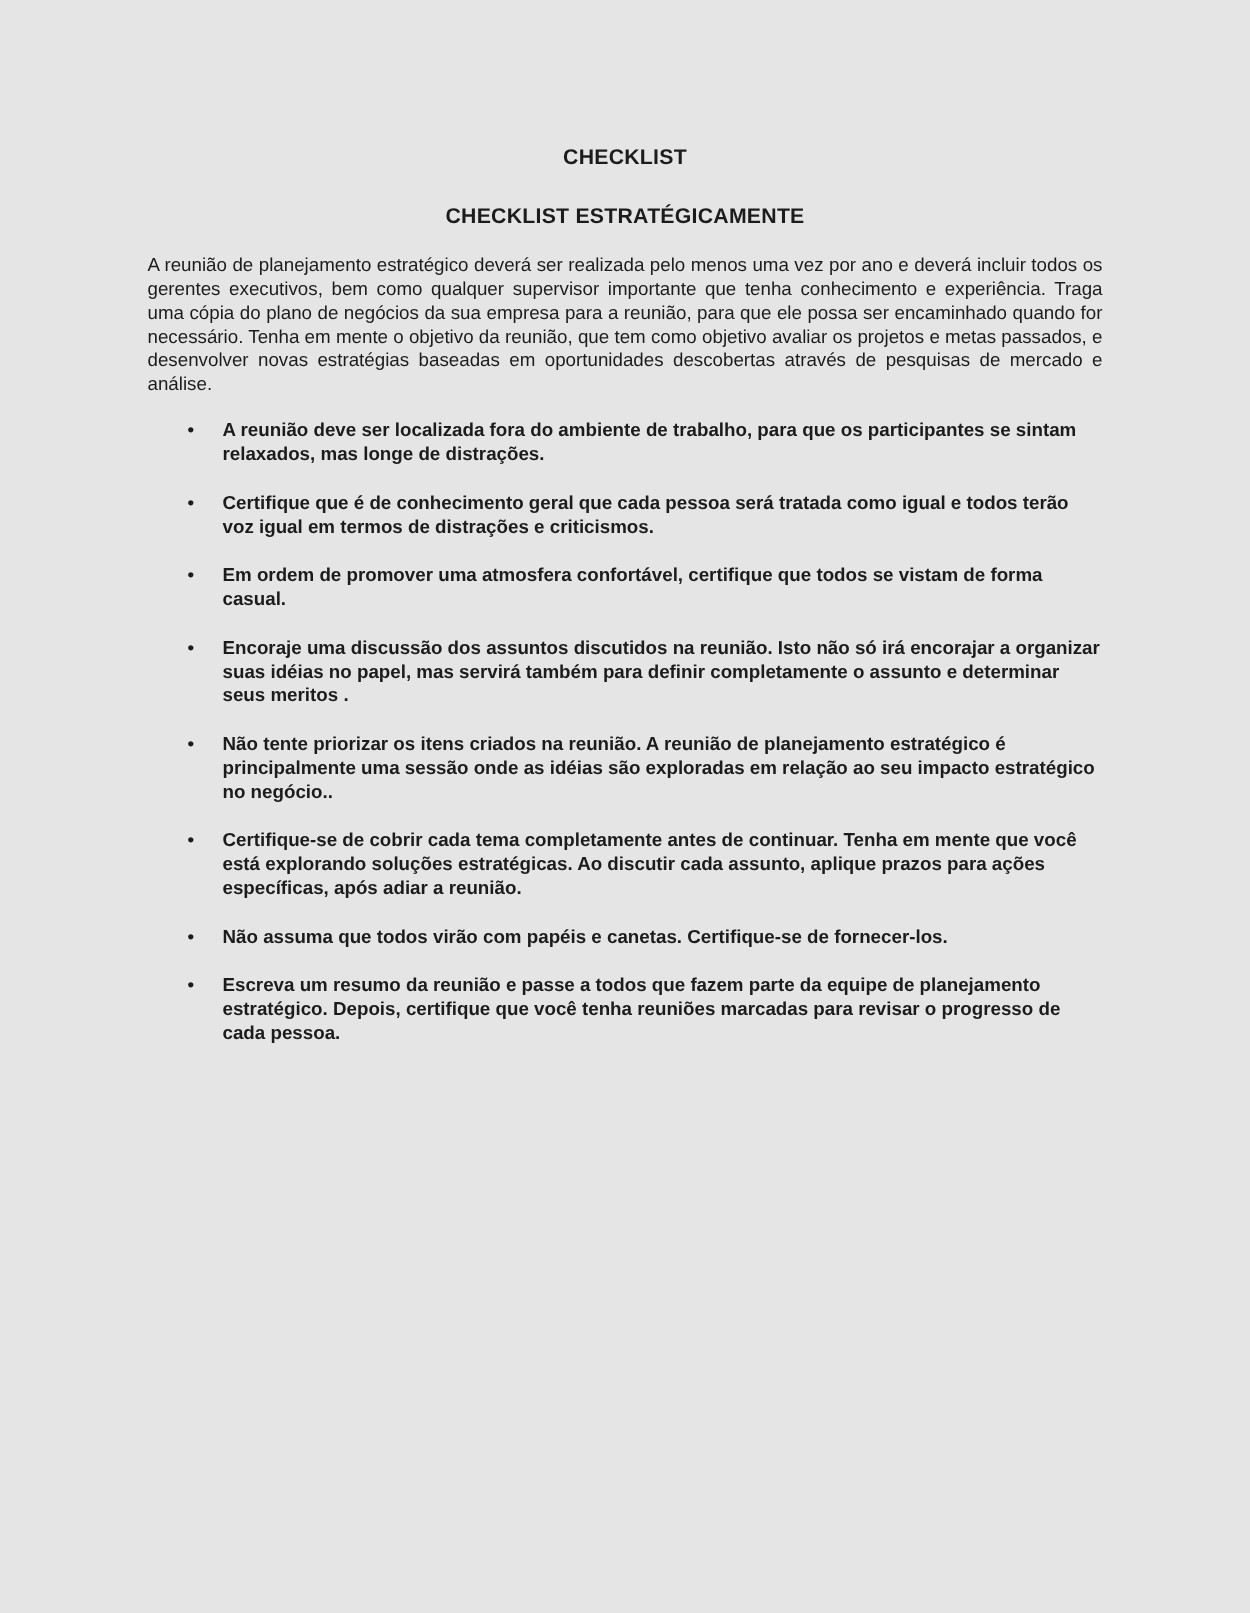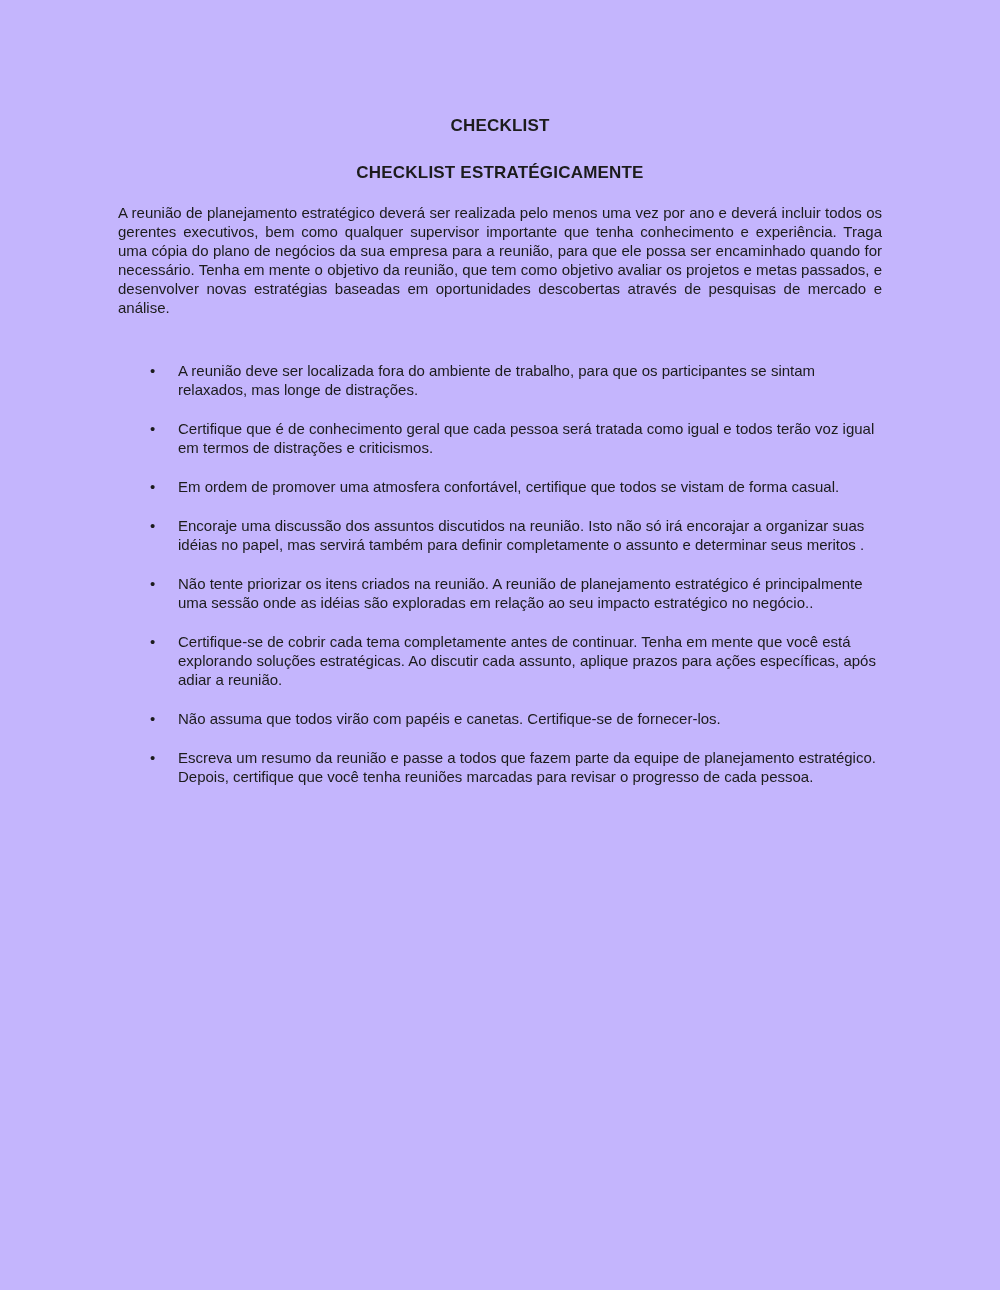--- a/index.html
+++ b/index.html
@@ -5,21 +5,21 @@
   html, body {
     margin: 0;
     padding: 0;
     background: #ffffff;
   }
   .page {
     position: relative;
     width: 1000px;
     height: 1290px;
     margin: 0 auto;
-    background: #c4b5fd;
+    background: #e5e5e5;
     color: #1c1c1c;
     font-family: "Liberation Sans", "DejaVu Sans", sans-serif;
     box-sizing: border-box;
     padding: 0 118px;
     overflow: hidden;
   }
   h1, h2, p, ul, li {
     margin: 0;
     padding: 0;
   }
@@ -43,21 +43,22 @@
   }
   .intro-paragraph {
     margin-top: 20px;
     text-align: justify;
   }
   .list-intro {
     margin-top: 6px;
   }
   .checklist {
     list-style: none;
-    margin-top: 44px;
+    margin-top: 18px;
+    font-weight: bold;
   }
   .checklist li {
     position: relative;
     padding-left: 60px;
     margin-bottom: 20px;
     max-width: 704px;
   }
   .checklist li::before {
     content: "\2022";
     position: absolute;

